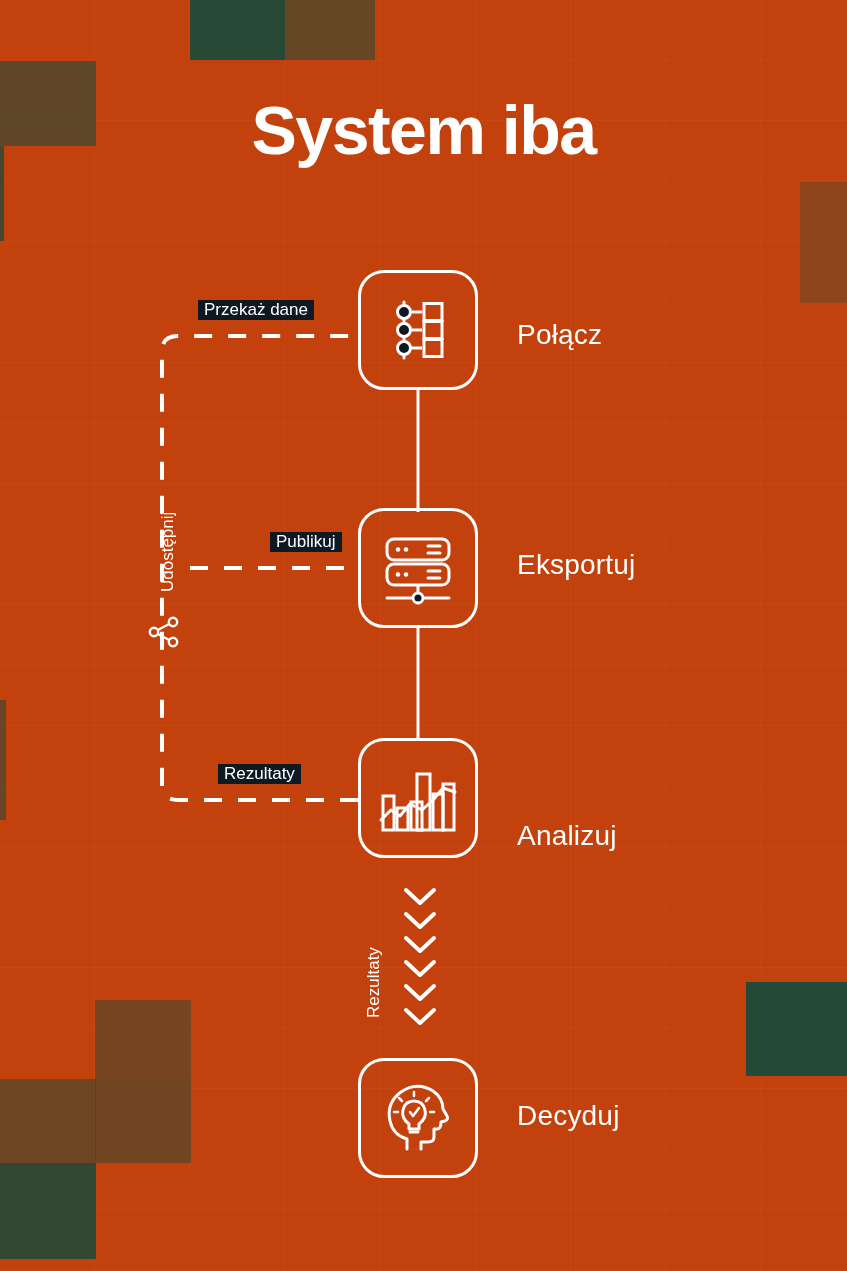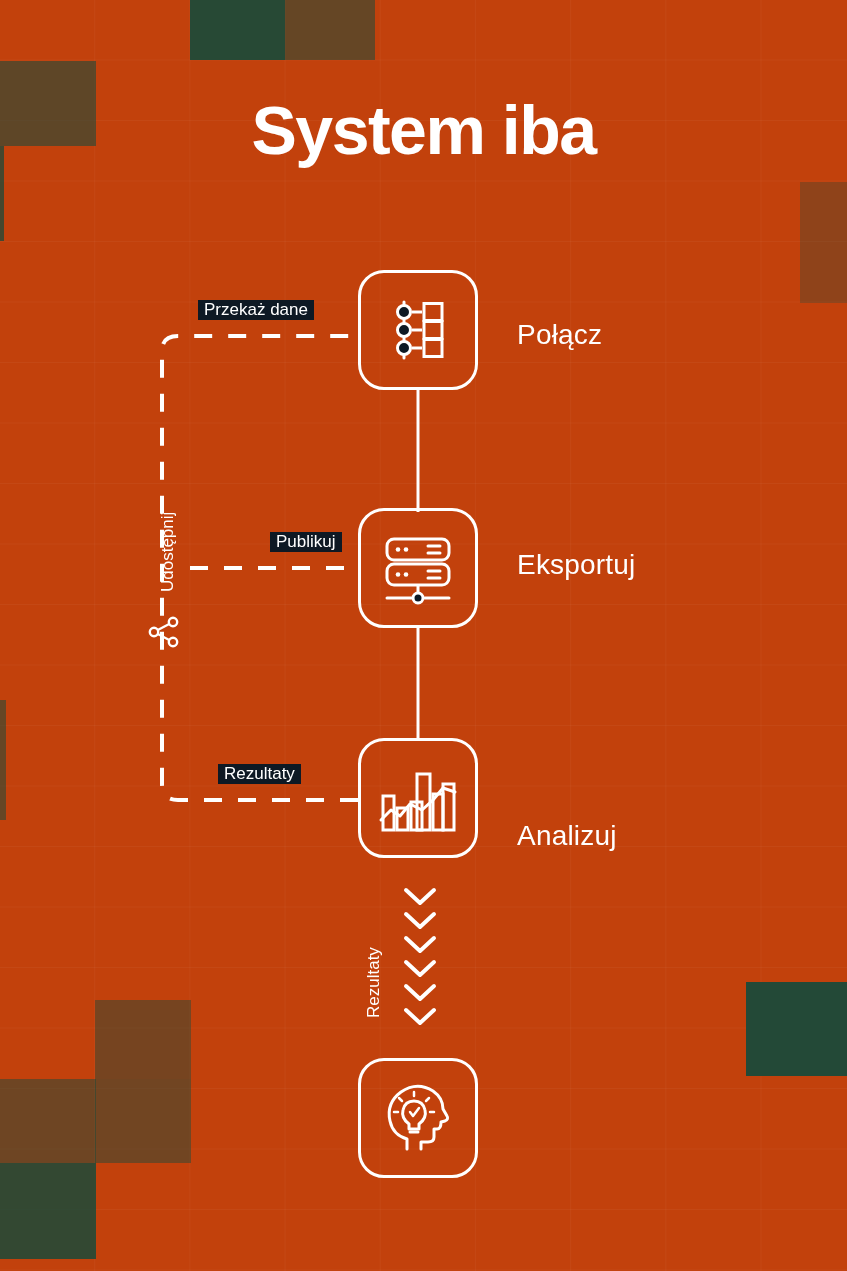--- a/index.html
+++ b/index.html
@@ -197,20 +197,21 @@
       <path d="M 32 47 Q 24 41 26 33 Q 28 24 37 24 Q 46 24 48 33 Q 50 41 42 47 L 42 52 L 32 52 Z" fill="none" stroke="#ffffff" stroke-width="3" stroke-linejoin="round"></path>
       <line x1="33" y1="55" x2="41" y2="55" stroke="#ffffff" stroke-width="3" stroke-linecap="round"></line>
       <line x1="37" y1="15" x2="37" y2="19" stroke="#ffffff" stroke-width="2.5" stroke-linecap="round"></line>
       <line x1="22" y1="21" x2="25" y2="24" stroke="#ffffff" stroke-width="2.5" stroke-linecap="round"></line>
       <line x1="52" y1="21" x2="49" y2="24" stroke="#ffffff" stroke-width="2.5" stroke-linecap="round"></line>
       <line x1="17" y1="35" x2="21" y2="35" stroke="#ffffff" stroke-width="2.5" stroke-linecap="round"></line>
       <line x1="53" y1="35" x2="57" y2="35" stroke="#ffffff" stroke-width="2.5" stroke-linecap="round"></line>
       <polyline points="33,35 36,39 42,31" fill="none" stroke="#ffffff" stroke-width="2.5" stroke-linecap="round" stroke-linejoin="round"></polyline>
     </svg>
   </div>
+  <div class="node-label" style="left:517px; top:1100px;">Decyduj</div>
 
   <div class="edge-label" style="left:198px; top:300px;">Przekaż dane</div>
   <div class="edge-label" style="left:224px; top:532px;margin-left:46px;">Publikuj</div>
   <div class="edge-label" style="left:218px; top:764px;">Rezultaty</div>
 
   <div class="vert-label rot-up" style="left:158px; top:592px;">Udostępnij</div>
 
   <div id="share-icon-wrap">
     <svg width="36" height="36" viewBox="0 0 36 36">
       <circle cx="8" cy="18" r="4.2" fill="none" stroke="#ffffff" stroke-width="2.4"></circle>

